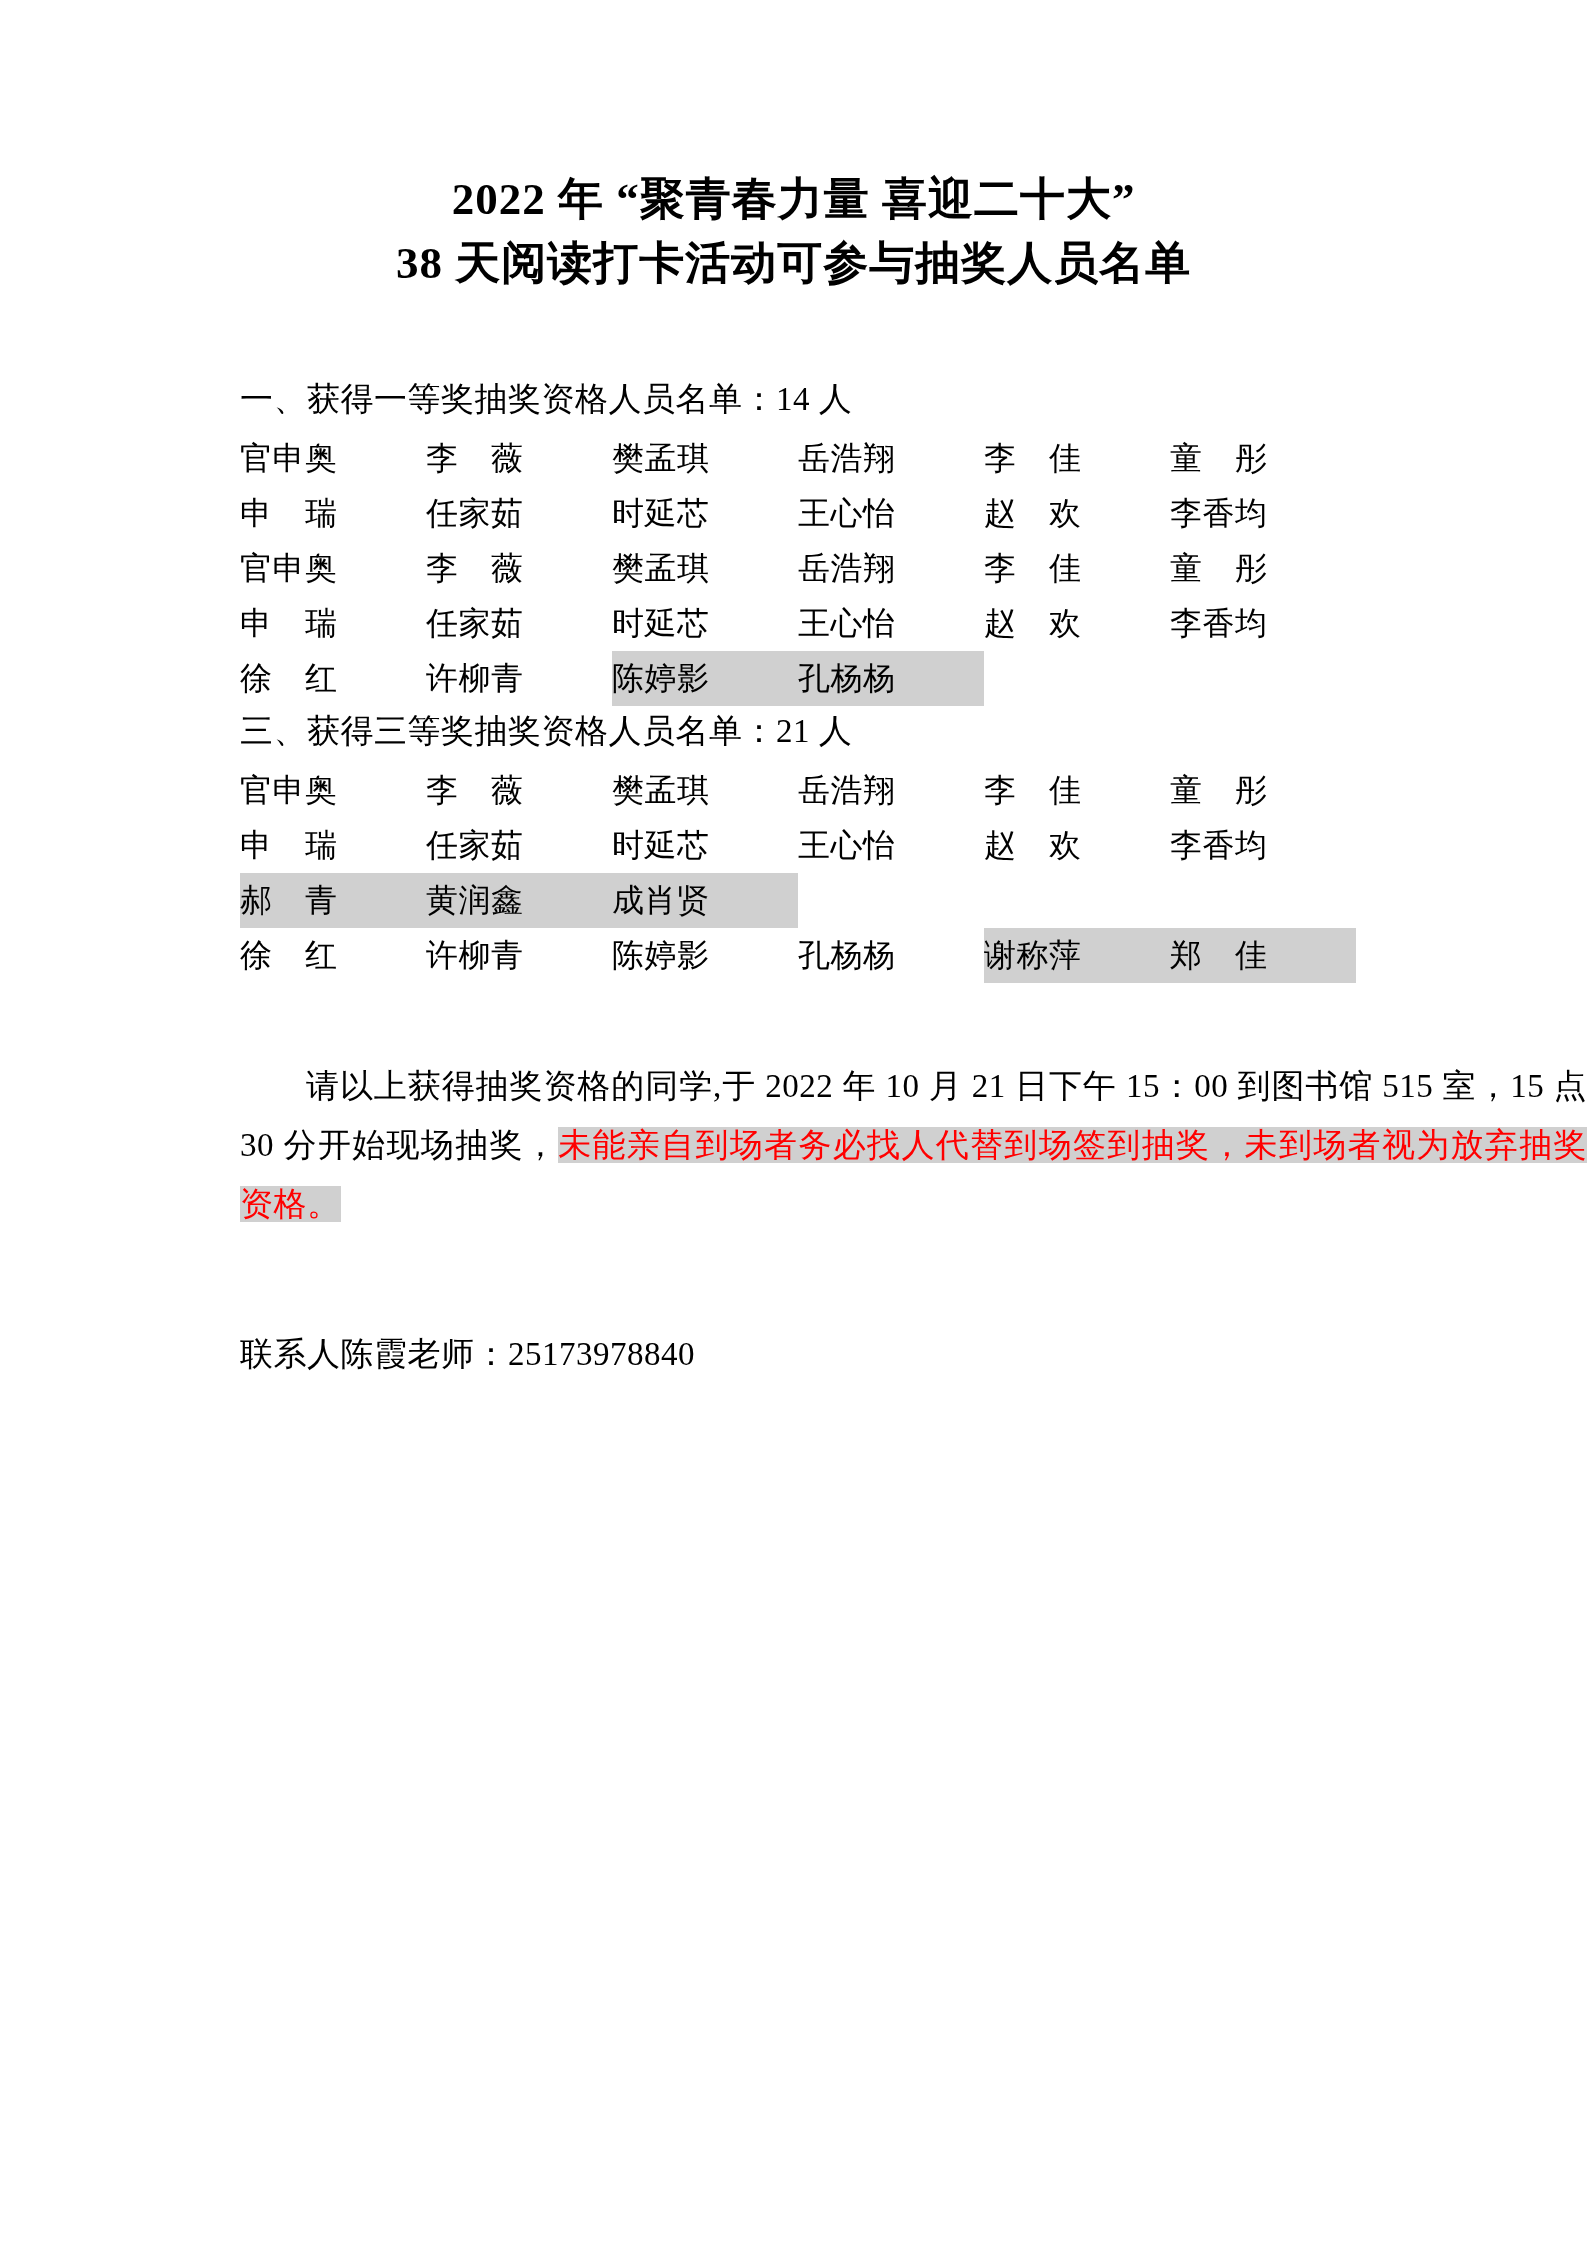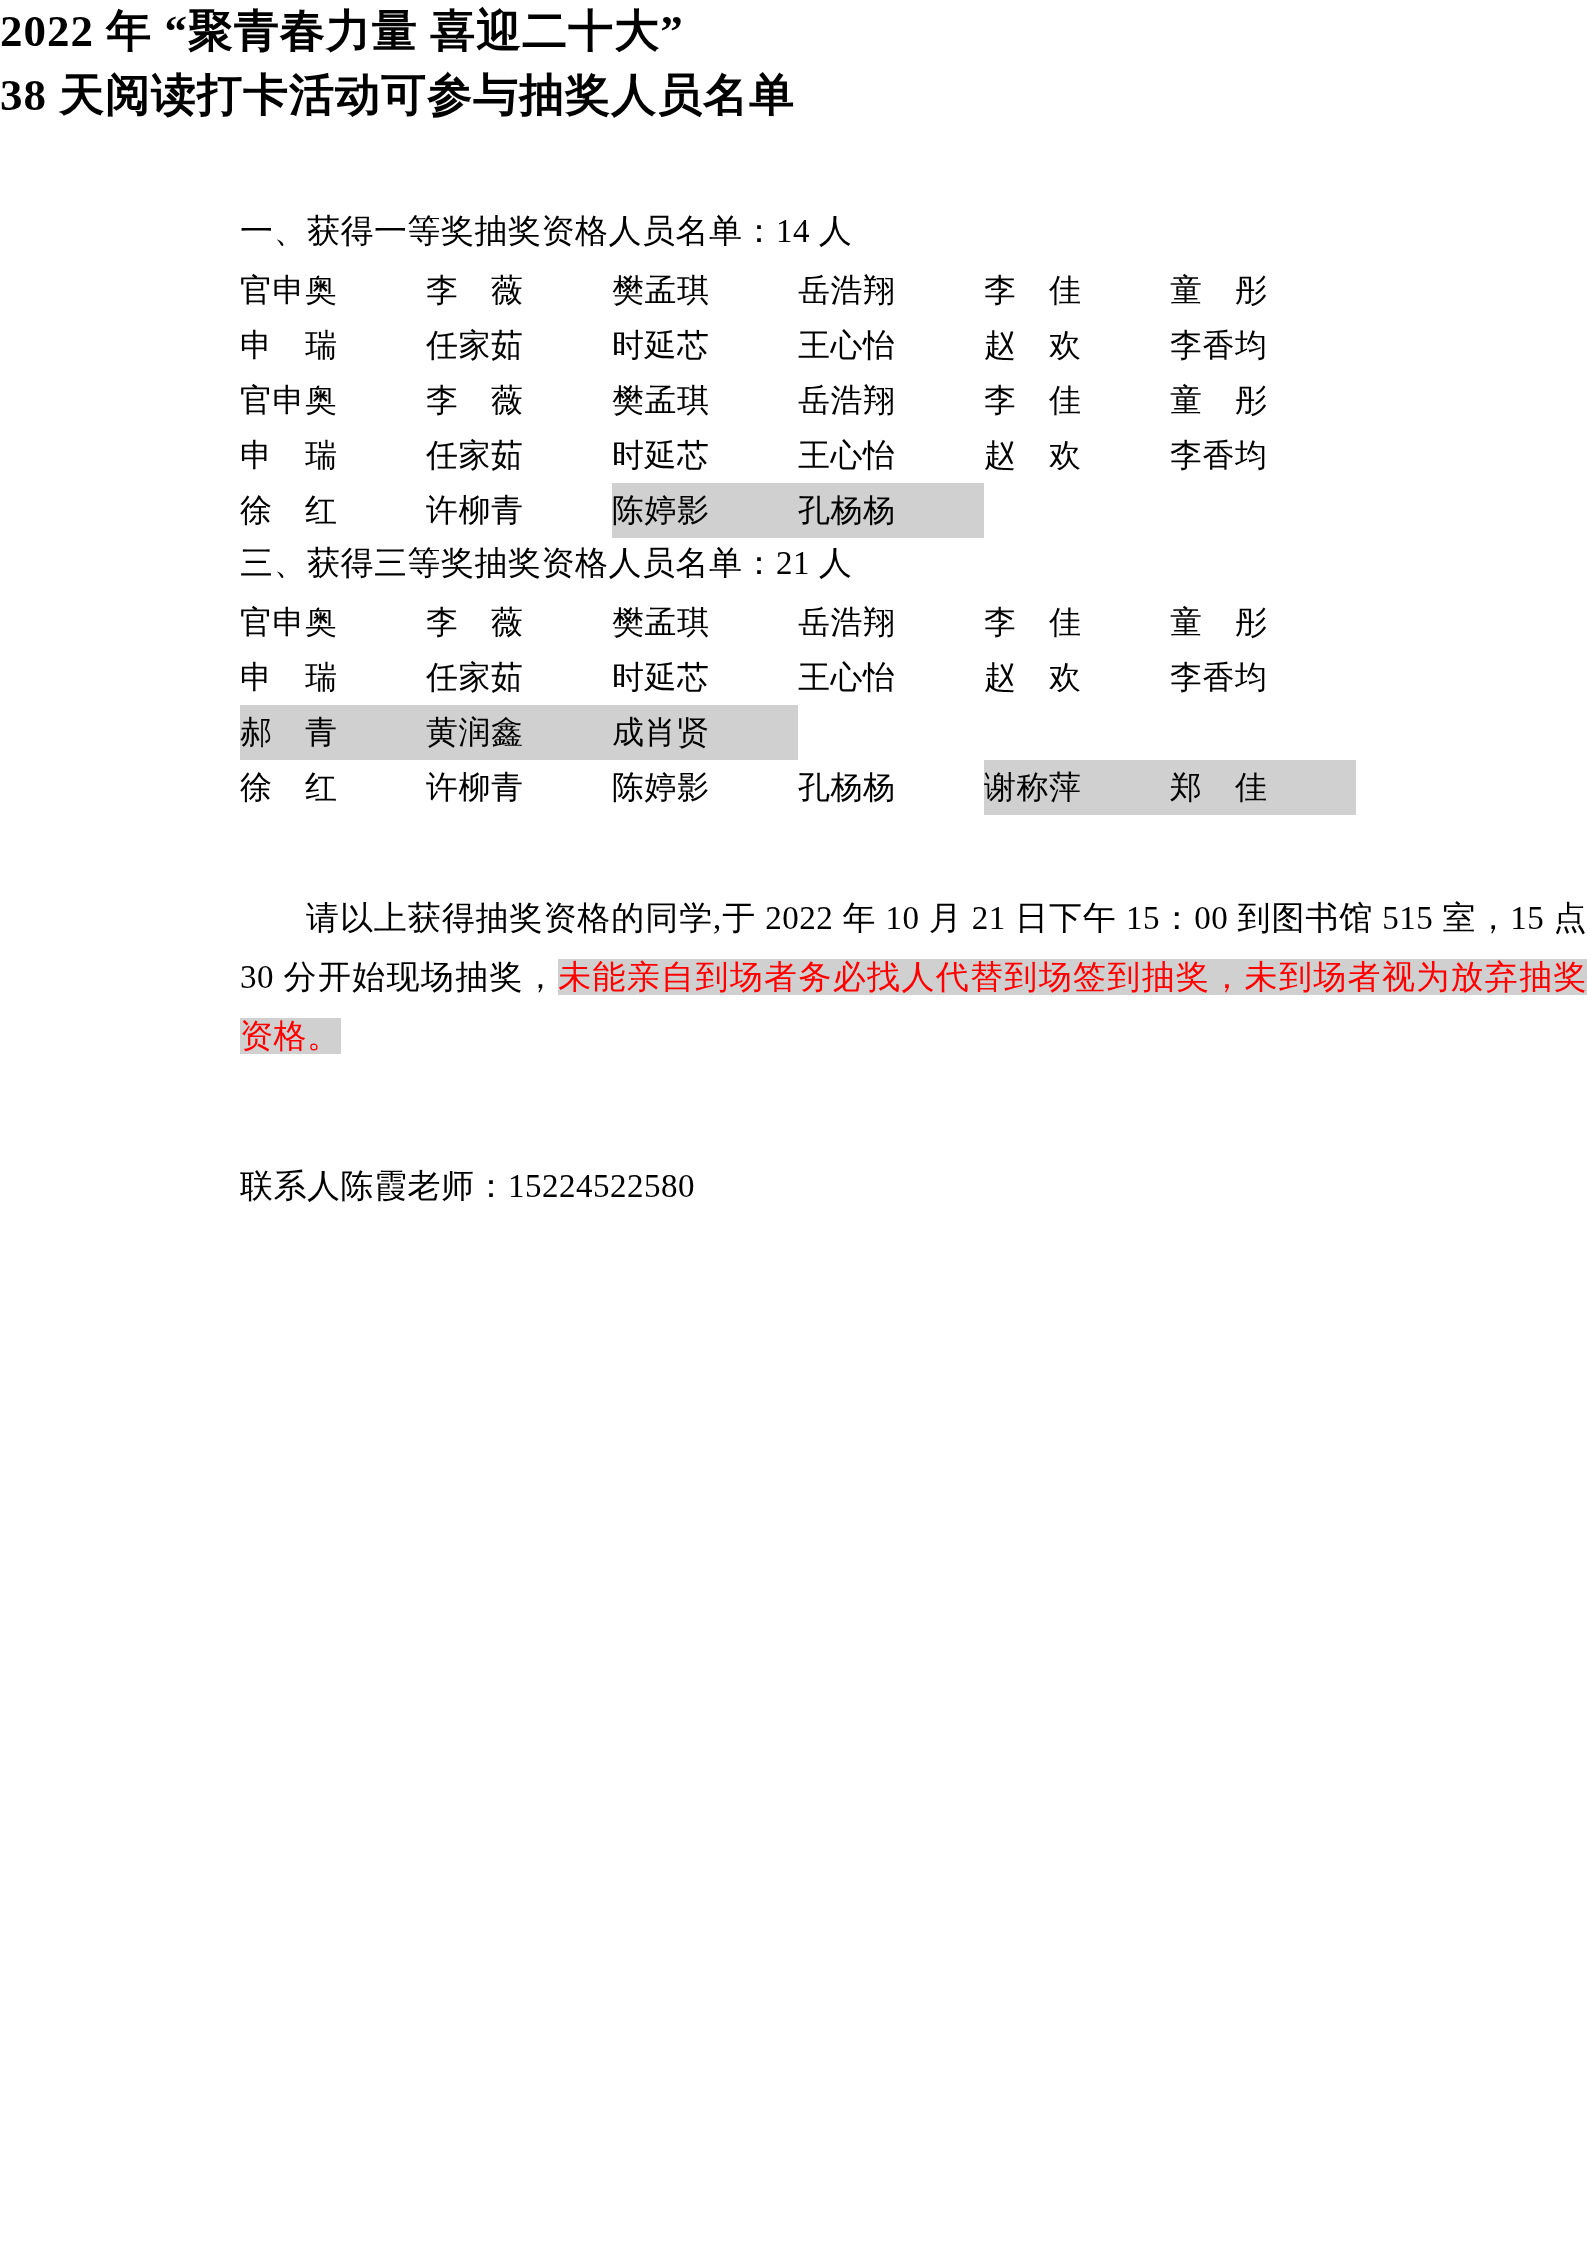--- a/index.html
+++ b/index.html
@@ -16,20 +16,22 @@
     overflow: hidden;
   }
   .page {
     padding: 0;
     width: 1587px;
     height: 2245px;
     box-sizing: border-box;
     position: relative;
   }
   .title-block {
+    text-align: center;
+    margin-top: 168px;
     line-height: 1.42;
   }
   .title-line {
     font-size: 45px;
     font-weight: bold;
     letter-spacing: 1px;
     font-family: "Liberation Serif", "DejaVu Serif", serif;
   }
   .body-block {
     margin-top: 78px;
@@ -113,16 +115,16 @@
     </div>
     <div class="name-row">
       <span class="name-cell hl">郝　青</span><span class="name-cell hl">黄润鑫</span><span class="name-cell hl">成肖贤</span>
     </div>
     <div class="name-row">
       <span class="name-cell">徐　红</span><span class="name-cell">许柳青</span><span class="name-cell">陈婷影</span><span class="name-cell">孔杨杨</span><span class="name-cell hl">谢称萍</span><span class="name-cell hl">郑　佳</span>
     </div>
 
     <div class="para"><span>请以上获得抽奖资格的同学,于 2022 年 10 月 21 日下午 15：00 到图书馆 515 室，15 点 30 分开始现场抽奖，</span><span class="warn">未能亲自到场者务必找人代替到场签到抽奖，未到场者视为放弃抽奖资格。</span></div>
 
-    <div class="contact">联系人陈霞老师：15224522580</div>
+    <div class="contact">联系人陈霞老师：25173978840</div>
 
   </div>
 </div>
 
 </body></html>

